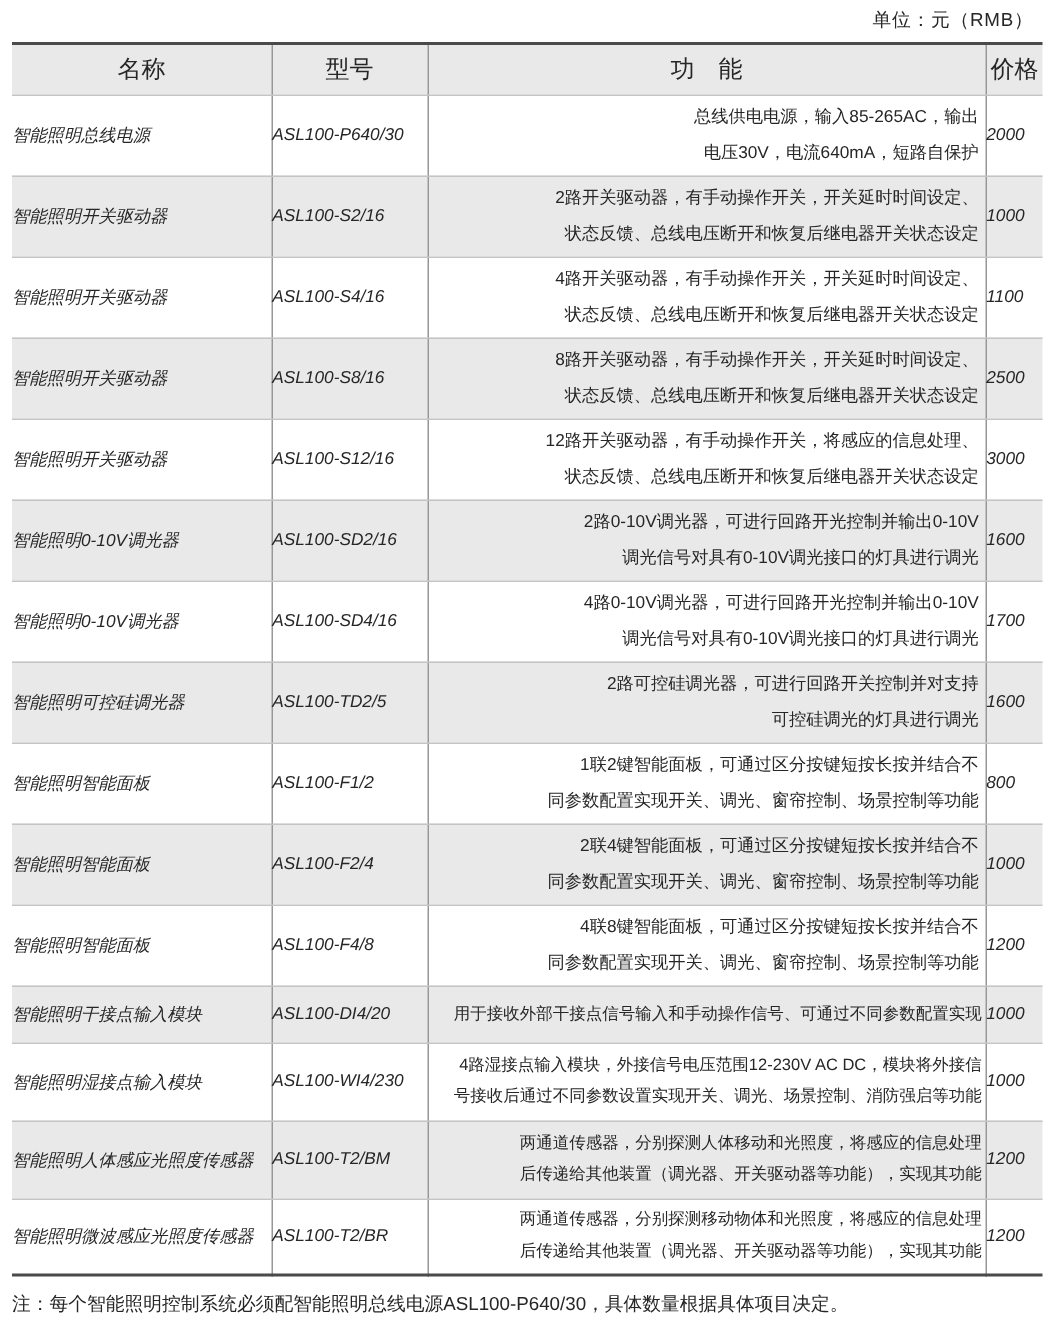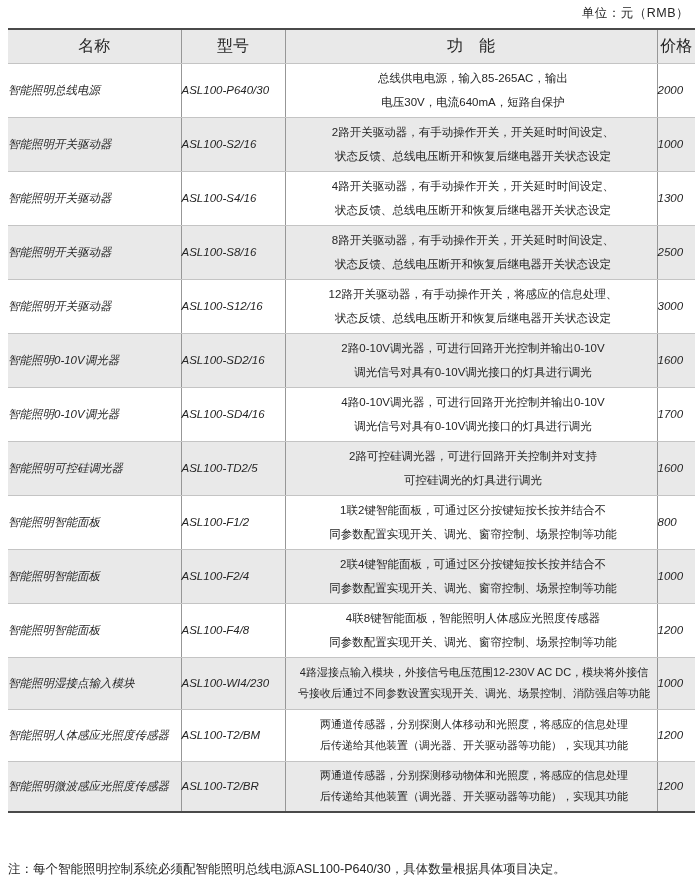--- a/index.html
+++ b/index.html
@@ -50,21 +50,21 @@
     text-align:center;
   }
   tbody tr:nth-child(even){background:var(--stripe);}
   tr.h-std{height:54px;}
   tr.h-s1{height:38px;}
   tr.h-s2{height:52px;}
   tr.h-s3a{height:52px;}
   tr.h-s3b{height:51px;}
   td.c-name,td.c-model,td.c-price{font-style:italic;}
   td.c-func{
-    text-align:center;
+    text-align:right;
     padding:0 4px 0 8px;
     line-height:24px;
   }
   td.c-func div:empty{display:none;}
   tr.tight td.c-func{line-height:21px;font-size:11px;padding-right:2px;}
   tr.tight td.c-func div{white-space:nowrap;}
   .note{
     position:absolute;left:8px;top:861px;
     font-size:12.5px;
   }
@@ -108,21 +108,21 @@
       </td>
       <td class="c-price">1000</td>
     </tr>
     <tr class="h-std">
       <td class="c-name">智能照明开关驱动器</td>
       <td class="c-model">ASL100-S4/16</td>
       <td class="c-func">
         <div>4路开关驱动器，有手动操作开关，开关延时时间设定、</div>
         <div>状态反馈、总线电压断开和恢复后继电器开关状态设定</div>
       </td>
-      <td class="c-price">1300</td>
+      <td class="c-price">1100</td>
     </tr>
     <tr class="h-std">
       <td class="c-name">智能照明开关驱动器</td>
       <td class="c-model">ASL100-S8/16</td>
       <td class="c-func">
         <div>8路开关驱动器，有手动操作开关，开关延时时间设定、</div>
         <div>状态反馈、总线电压断开和恢复后继电器开关状态设定</div>
       </td>
       <td class="c-price">2500</td>
     </tr>
@@ -177,24 +177,33 @@
       <td class="c-func">
         <div>2联4键智能面板，可通过区分按键短按长按并结合不</div>
         <div>同参数配置实现开关、调光、窗帘控制、场景控制等功能</div>
       </td>
       <td class="c-price">1000</td>
     </tr>
     <tr class="h-std">
       <td class="c-name">智能照明智能面板</td>
       <td class="c-model">ASL100-F4/8</td>
       <td class="c-func">
-        <div>4联8键智能面板，智能照明人体感应光照度传感器</div>
+        <div>4联8键智能面板，可通过区分按键短按长按并结合不</div>
         <div>同参数配置实现开关、调光、窗帘控制、场景控制等功能</div>
       </td>
       <td class="c-price">1200</td>
+    </tr>
+    <tr class="h-s1 tight">
+      <td class="c-name">智能照明干接点输入模块</td>
+      <td class="c-model">ASL100-DI4/20</td>
+      <td class="c-func">
+        <div>用于接收外部干接点信号输入和手动操作信号、可通过不同参数配置实现</div>
+
+      </td>
+      <td class="c-price">1000</td>
     </tr>
     <tr class="h-s2 tight">
       <td class="c-name">智能照明湿接点输入模块</td>
       <td class="c-model">ASL100-WI4/230</td>
       <td class="c-func">
         <div>4路湿接点输入模块，外接信号电压范围12-230V AC DC，模块将外接信</div>
         <div>号接收后通过不同参数设置实现开关、调光、场景控制、消防强启等功能</div>
       </td>
       <td class="c-price">1000</td>
     </tr>

